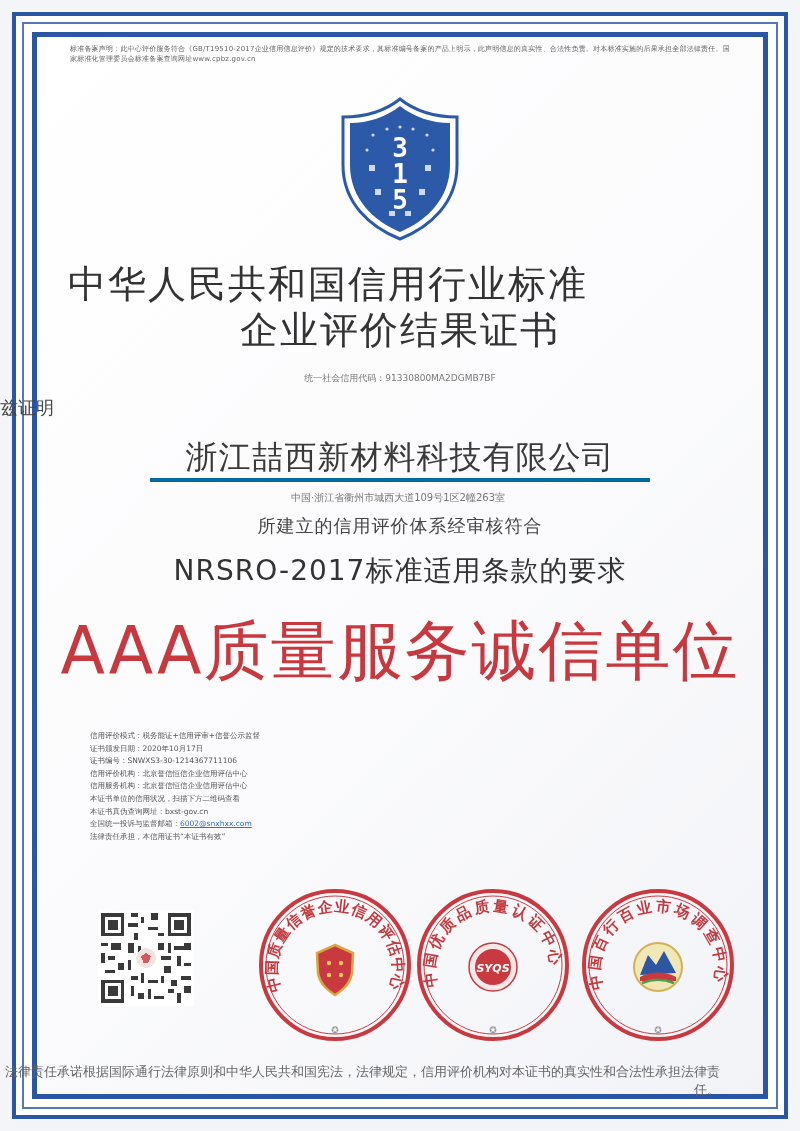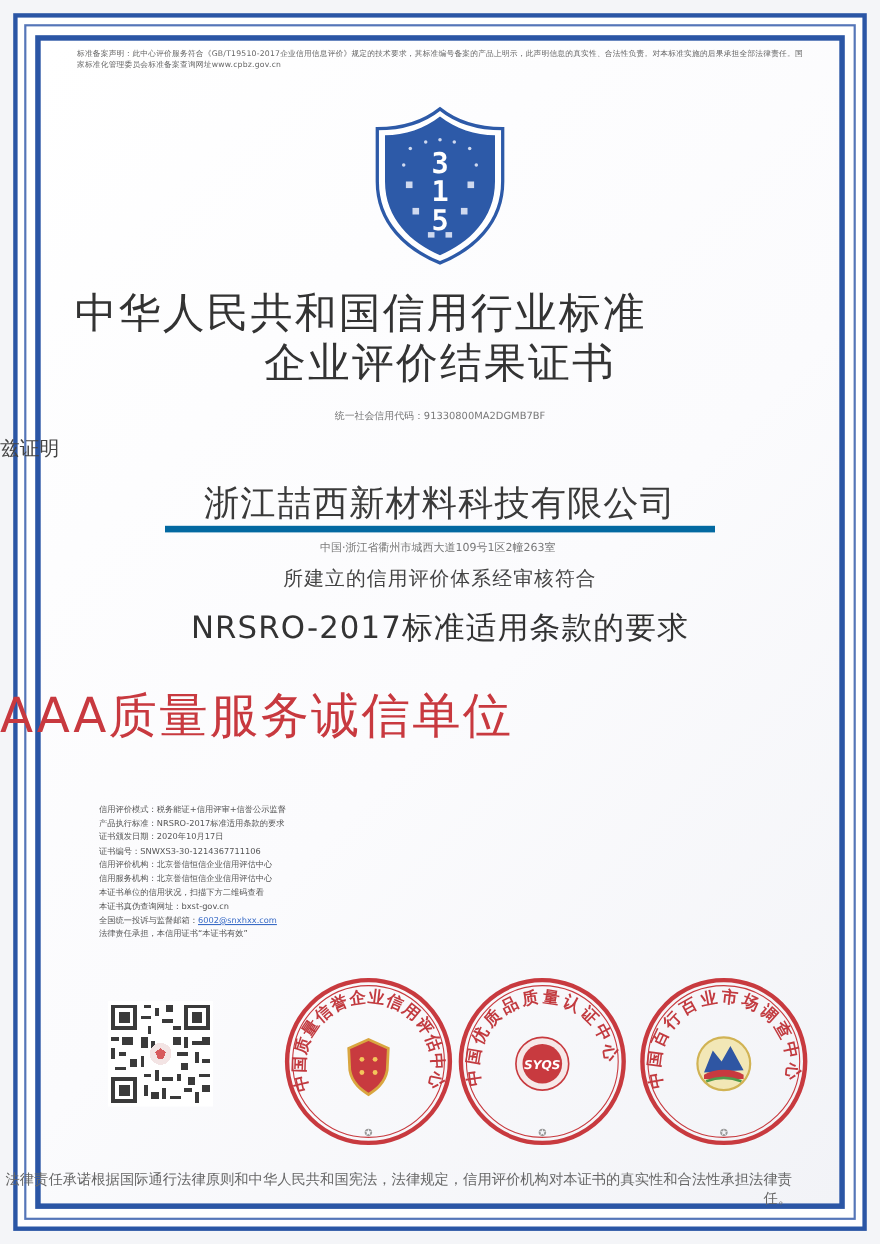--- a/index.html
+++ b/index.html
@@ -38,37 +38,37 @@
     position: absolute; left: 0; width: 800px; top: 372px; text-align: center;
     font-size: 9px; color: #777;
   }
   .certify {
     position: absolute; left: 0; width: 800px; top: 396px; 
     font-size: 18px; color: #444;
   }
   .company {
     position: absolute; left: 150px; width: 500px; top: 436px; text-align: center;
     font-size: 32px; color: #3a3a3a; line-height: 42px;
-    border-bottom: 6px solid #0369a1; letter-spacing: 1px;
+    border-bottom: 4px solid #0369a1; letter-spacing: 1px;
   }
   .address {
     position: absolute; left: 0; width: 796px; top: 491px; text-align: center;
     font-size: 10px; color: #777;
   }
   .conform {
     position: absolute; left: 0; width: 800px; top: 514px; text-align: center;
     font-size: 18px; color: #444; letter-spacing: 1px;
   }
   .standard {
     position: absolute; left: 0; width: 800px; top: 552px; text-align: center;
     font-size: 28px; color: #333; letter-spacing: 1px;
   }
   .award {
-    position: absolute; left: 0; width: 800px; top: 613px; text-align: left;
-    font-size: 44px; color: #c8393f; letter-spacing: 2px; line-height: 76px;
+    position: absolute; left: 0; width: 800px; top: 613px; text-align: center;
+    font-size: 65px; color: #c8393f; letter-spacing: 2px; line-height: 76px;
   }
   .info-block {
     position: absolute; left: 90px; top: 730px; width: 300px;
     font-size: 7.5px; color: #555; line-height: 12.6px;
   }
   .info-block .row span.link { color: #3a6cc6; text-decoration: underline; }
   .qr { position: absolute; left: 98px; top: 910px; width: 96px; height: 96px; }
   .seal { position: absolute; width: 160px; height: 160px; }
   .seal-1 { left: 255px; top: 885px; }
   .seal-2 { left: 413px; top: 885px; }
@@ -120,21 +120,20 @@
 <div class="company">浙江喆西新材料科技有限公司</div>
 <div class="address">中国·浙江省衢州市城西大道109号1区2幢263室</div>
 
 <div class="conform">所建立的信用评价体系经审核符合</div>
 <div class="standard">NRSRO-2017标准适用条款的要求</div>
 
 <div class="award">AAA质量服务诚信单位</div>
 
 <div class="info-block">
   <div class="row"><span>信用评价模式：</span><span>税务能证+信用评审+信誉公示监督</span></div>
-  <div class="row"><span>产品执行标准：</span><span>NRSRO-2017标准适用条款的要求</span></div>
   <div class="row"><span>证书颁发日期：</span><span>2020年10月17日</span></div>
   <div class="row"><span>证书编号：</span><span>SNWXS3-30-1214367711106</span></div>
   <div class="row"><span>信用评价机构：</span><span>北京誉信恒信企业信用评估中心</span></div>
   <div class="row"><span>信用服务机构：</span><span>北京誉信恒信企业信用评估中心</span></div>
   <div class="row"><span>本证书单位的信用状况，</span><span>扫描下方二维码查看</span></div>
   <div class="row"><span>本证书真伪查询网址：</span><span>bxst-gov.cn</span></div>
   <div class="row"><span>全国统一投诉与监督邮箱：</span><span class="link">6002@snxhxx.com</span></div>
   <div class="row"><span>法律责任承担，</span><span>本信用证书“本证书有效”</span></div>
 </div>
 

